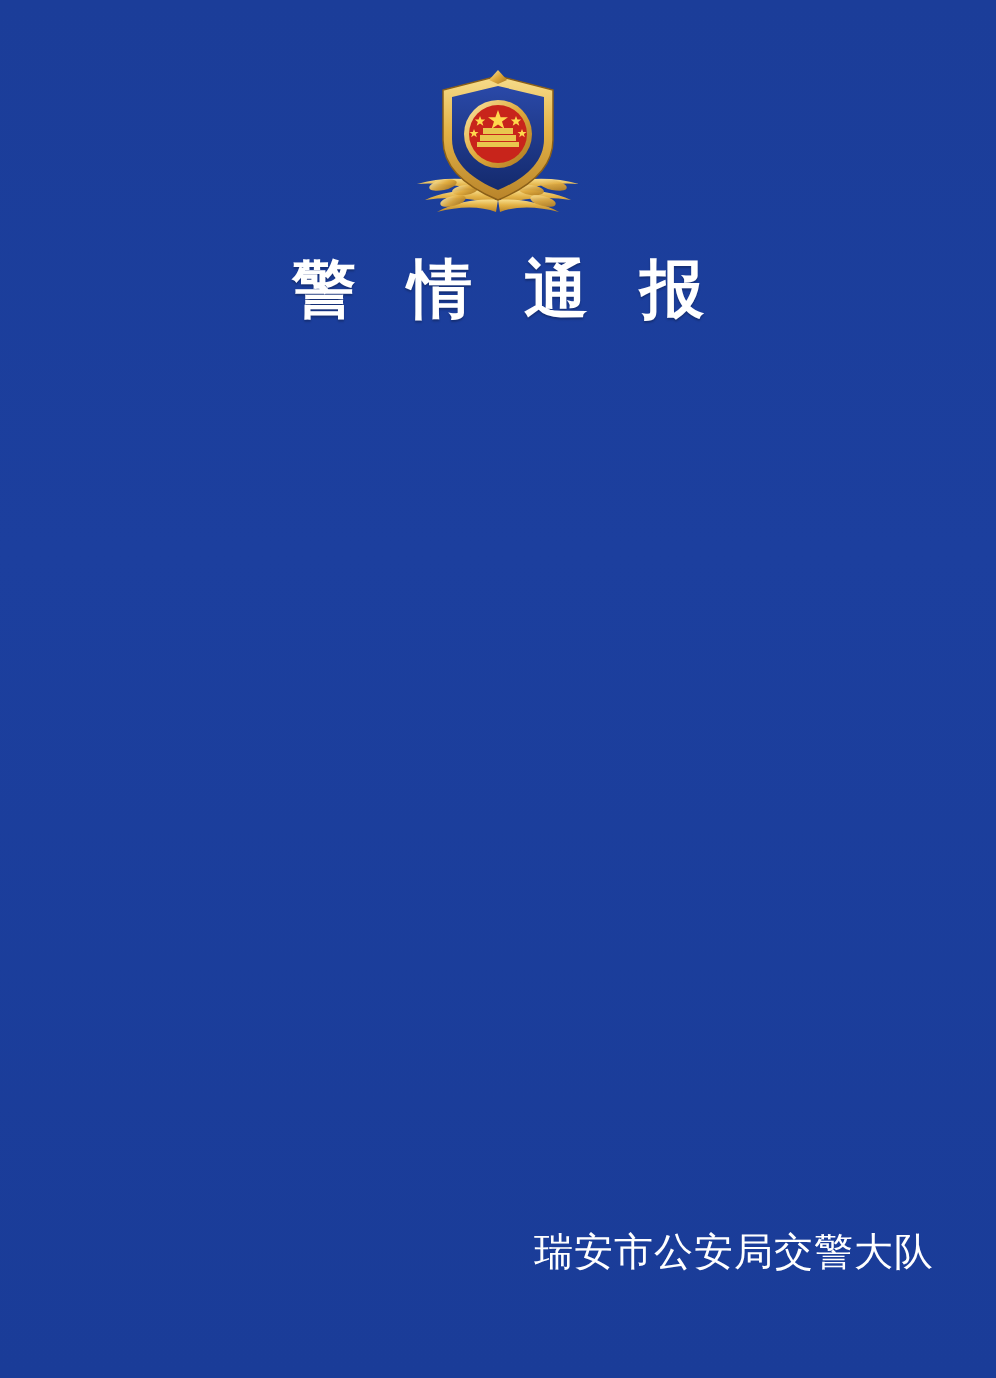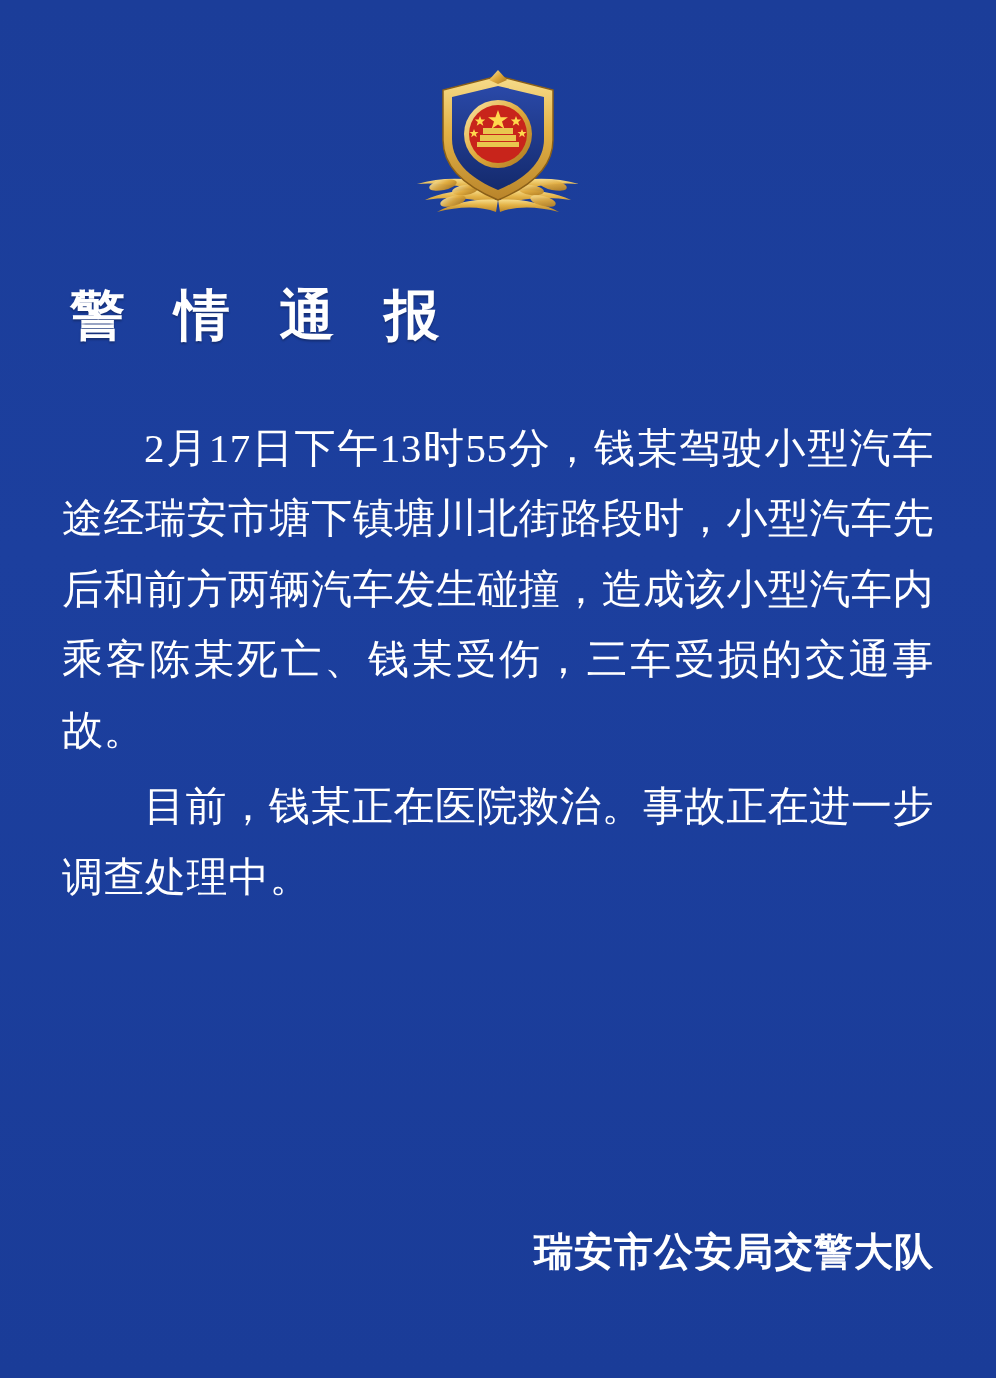--- a/index.html
+++ b/index.html
@@ -33,22 +33,23 @@
     align-items: flex-start;
   }
   .emblem {
     width: 190px;
     height: 166px;
     position: relative;
   }
 
   
   .title {
-    margin-top: 54px;
-    font-size: 55px;
+    margin-top: 23px;
+    text-align: center;
+    font-size: 64px;
     line-height: 1.1;
     letter-spacing: 18px;
     font-weight: bold;
     text-indent: 18px;
     font-family: "Liberation Serif", "DejaVu Serif", serif;
     text-shadow: 0 2px 2px rgba(0,0,0,0.25);
   }
 
   
   .body-text {
@@ -64,21 +65,20 @@
     margin: 0 0 6px 0;
     font-family: "Liberation Serif", "DejaVu Serif", serif;
   }
 
   
   .signature {
     position: absolute;
     right: 62px;
     bottom: 96px;
     text-align: right;
-    font-weight: bold;
   }
   .sig-line {
     font-size: 39px;
     line-height: 1.55;
     letter-spacing: 1px;
     font-family: "Liberation Serif", "DejaVu Serif", serif;
   }
 </style>
 </head>
 <body>
@@ -145,22 +145,18 @@
           <polygon points="119,63 120.2,66.1 123.5,66.1 120.9,68.1 121.8,71.3 119,69.3 116.2,71.3 117.1,68.1 114.5,66.1 117.8,66.1"></polygon>
         </g>
 
         <path d="M95 4 L104 14 L95 18 L86 14 Z" fill="url(#goldGrad2)"></path>
       </svg>
     </div>
   </div>
 
   <h1 class="title">警 情 通 报</h1>
 
-  <div class="body-text">
-    <p class="para">2月17日下午13时55分，钱某驾驶小型汽车途经瑞安市塘下镇塘川北街路段时，小型汽车先后和前方两辆汽车发生碰撞，造成该小型汽车内乘客陈某死亡、钱某受伤，三车受损的交通事故。</p>
-    <p class="para">目前，钱某正在医院救治。事故正在进一步调查处理中。</p>
-  </div>
 
   <div class="signature">
     <div class="sig-line">瑞安市公安局交警大队</div>
   </div>
 
 </div>
 
 </body></html>

